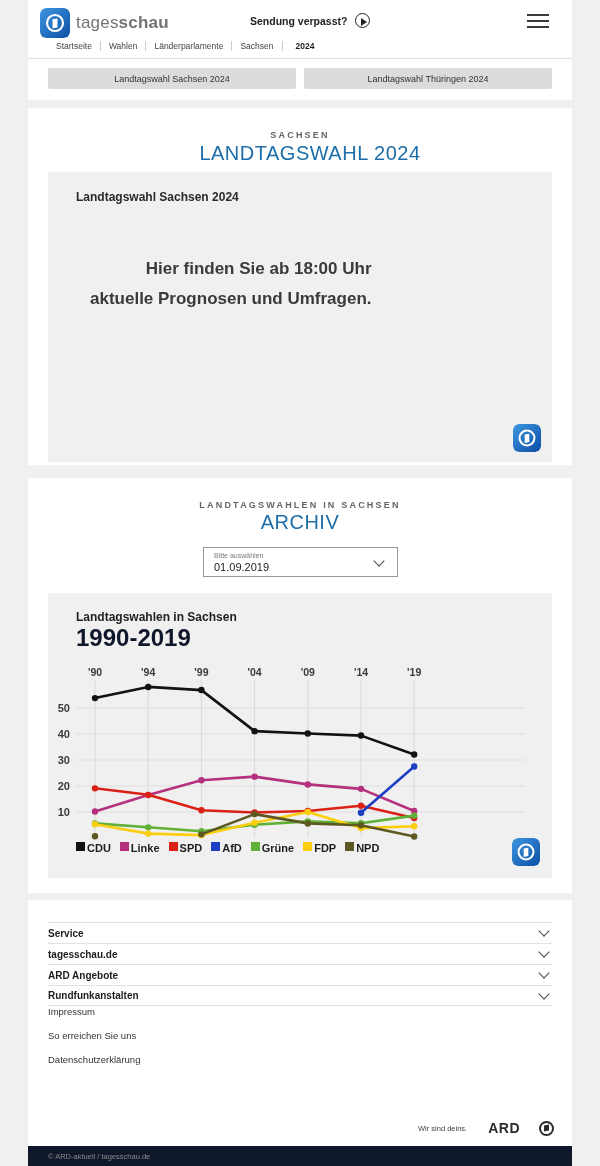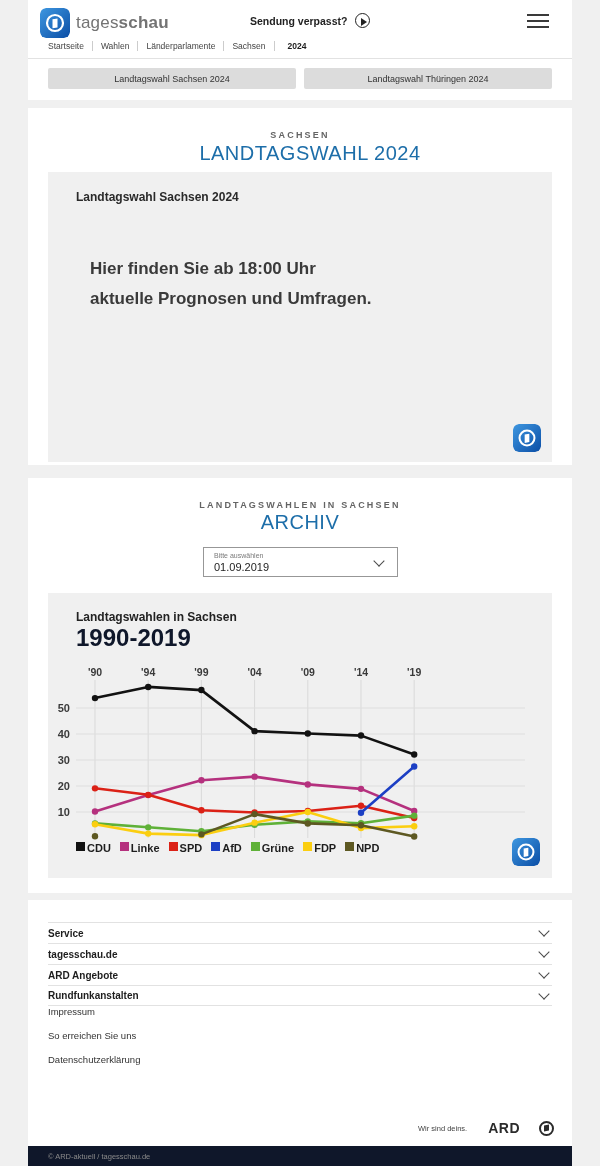--- a/index.html
+++ b/index.html
@@ -11,40 +11,40 @@
   .header-card { top:0; height:100px; }
   .app-icon { position:absolute; border-radius:6px; overflow:hidden; }
   .wordmark { position:absolute; left:48px; top:13px; font-size:17px; color:#737373; letter-spacing:.2px; }
   .wordmark .bold { font-weight:700; }
   .sendung { position:absolute; left:222px; top:13px; display:flex; align-items:center; gap:8px; cursor:pointer; }
   .sendung-label { font-size:10.5px; font-weight:600; color:#222; }
   .play { width:15px; height:15px; border:1.5px solid #222; border-radius:50%; position:relative; }
   .play::after { content:''; position:absolute; left:5px; top:3.5px; border-left:6px solid #222; border-top:4px solid transparent; border-bottom:4px solid transparent; }
   .hamburger { position:absolute; left:499px; top:14px; width:22px; cursor:pointer; }
   .hamburger span { display:block; width:22px; height:2.4px; background:#3a3a3a; margin-bottom:3.6px; }
-  .breadcrumb { position:absolute; left:20px; top:41px; display:flex; align-items:flex-start; font-size:8.5px; color:#444; }
+  .breadcrumb { position:absolute; left:28px; top:41px; display:flex; align-items:flex-start; font-size:8.5px; color:#444; }
   .breadcrumb .bc-item { padding:0 8px; cursor:pointer; }
   .breadcrumb .bc-item:first-child { padding-left:0; }
   .breadcrumb .bc-sep { width:1px; height:10px; background:#ccc; }
   .breadcrumb .current { font-weight:700; color:#1d1d1d;padding-left:13px; }
   .bc-border { position:absolute; left:0; top:58px; width:544px; height:1px; background:#e2e2e2; }
   .tab-btn { position:absolute; top:68px; height:21px; width:248px; background:#dcdcdc; border:none; border-radius:2px; font-size:9px; color:#333; font-family:inherit; cursor:pointer; }
   .tab-left { left:20px; } .tab-right { left:276px; }
 
   
   .kicker { position:absolute; width:100%; text-align:center; font-size:9px; letter-spacing:2.2px; color:#646464; font-weight:600; }
   .headline { position:absolute; width:100%; text-align:center; font-size:20px; color:#1d6ea9; letter-spacing:.5px; }
 
   
   .main-card { top:108px; height:357px; }
   .main-card .kicker { top:22px; }
   .main-card .headline { top:34px;padding-left:20px; }
   .teaser-box { position:absolute; left:20px; top:64px; width:504px; height:290px; background:#f0f0f0; cursor:pointer; }
   .teaser-title { position:absolute; left:28px; top:18px; font-size:12px; font-weight:700; color:#2a2a2a; }
-  .teaser-text { position:absolute; left:42px; top:82px; font-size:17px; font-weight:700; color:#3a3a3a; line-height:30px; }
+  .teaser-text { position:absolute; left:42px; top:82px; font-size:17px; font-weight:700; color:#3a3a3a; line-height:30px;text-align:right; }
 
   
   .archiv-card { top:478px; height:415px; }
   .archiv-card .kicker { top:22px; }
   .archiv-card .headline { top:33px; }
   .dropdown { position:absolute; left:175px; top:69px; width:195px; height:30px; background:#fff; border:1px solid #979797; cursor:pointer; }
   .dd-label { position:absolute; left:10px; top:4px; font-size:7px; color:#7a7a7a; }
   .dd-value { position:absolute; left:10px; top:13px; font-size:11px; color:#1d1d1d; }
   .chev { display:inline-block; width:8px; height:8px; border-right:1.7px solid #4a4a4a; border-bottom:1.7px solid #4a4a4a; transform:rotate(45deg); }
   .dd-chev { position:absolute; right:14px; top:9px; }

